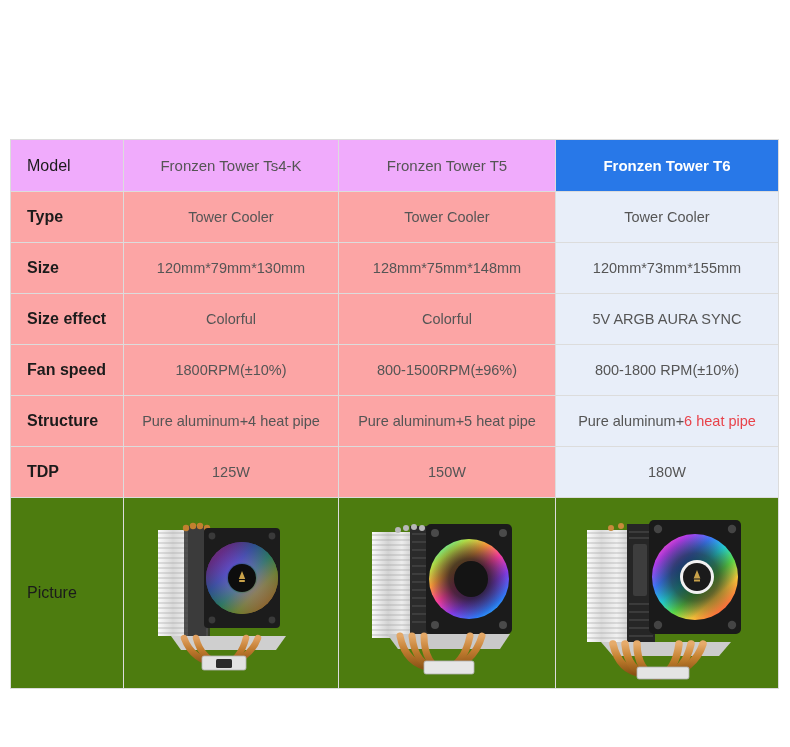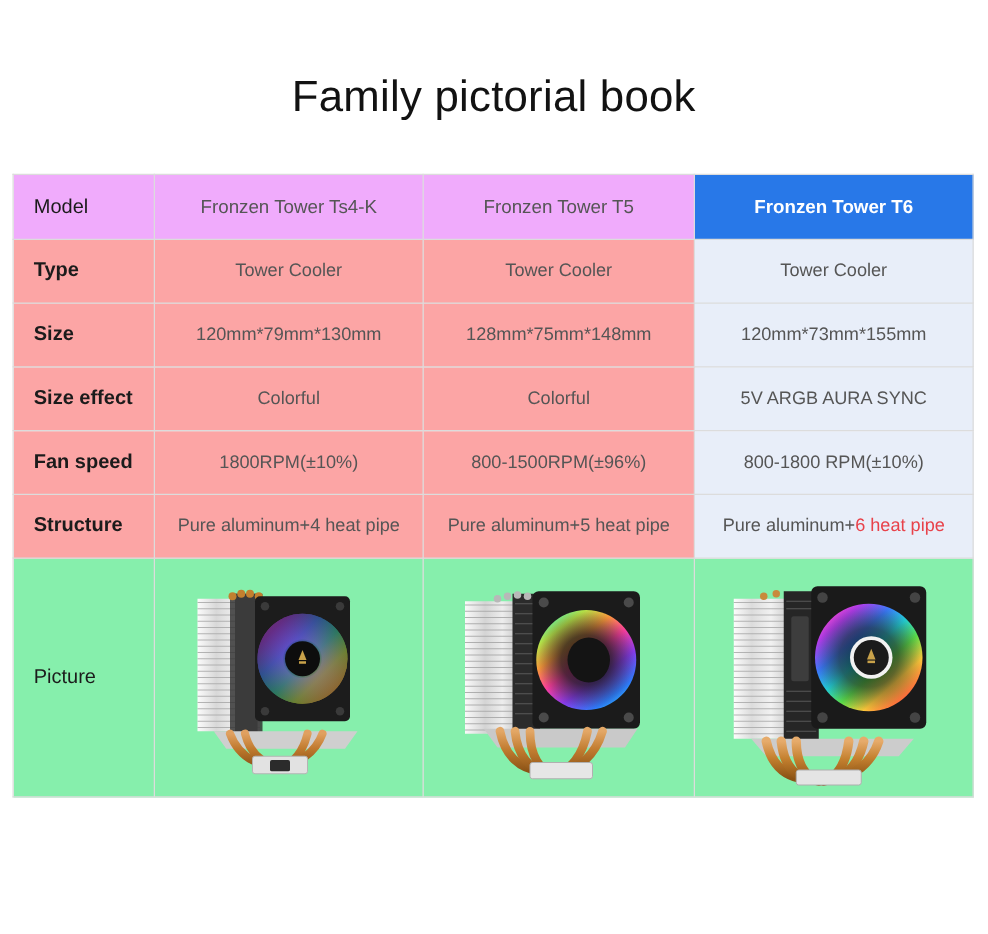--- a/index.html
+++ b/index.html
@@ -82,21 +82,21 @@
     font-weight: bold;
   }
   .cell {
     font-size: 14.5px;
     color: #555555;
   }
   .cell.highlight { background: #e8eef9; }
   .accent-red { color: #e8424a; }
 
   
-  .pic-row td { height: 190px; background: #86efac; }
+  .pic-row td { height: 190px; background: #4d7c0f; }
   .pic-label {
     text-align: left !important;
     padding-left: 16px !important;
     font-size: 16px;
     color: #1b1b1b;
     font-weight: 400;
   }
   .pic-cell { padding: 4px 0 !important; }
   .cooler-wrap {
     width: 100%;
@@ -105,21 +105,20 @@
     align-items: center;
     justify-content: center;
   }
   svg.cooler { display: block; }
 </style>
 </head>
 <body>
 
 <div class="page">
 
-  <div class="page-title">Family pictorial book</div>
 
   <table class="spec-table">
     <colgroup>
       <col class="c-label">
         <col class="c-a">
         <col class="c-b">
         <col class="c-c">
     </colgroup>
     <tbody>
 
@@ -158,20 +157,26 @@
         <td class="cell highlight">800-1800 RPM(±10%)</td>
       </tr>
 
       <tr class="data-row">
         <td class="row-label">Structure</td>
         <td class="cell">Pure aluminum+4 heat pipe</td>
         <td class="cell">Pure aluminum+5 heat pipe</td>
         <td class="cell highlight"><span>Pure aluminum+</span><span class="accent-red">6 heat pipe</span></td>
       </tr>
 
+      <tr class="data-row">
+        <td class="row-label">TDP</td>
+        <td class="cell">125W</td>
+        <td class="cell">150W</td>
+        <td class="cell highlight">180W</td>
+      </tr>
 
       <tr class="pic-row">
         <td class="pic-label">Picture</td>
 
         <td class="pic-cell">
           <div class="cooler-wrap">
             <svg class="cooler" width="190" height="178" viewBox="0 0 190 178">
               <defs>
                 <linearGradient id="alum1" x1="0" y1="0" x2="1" y2="0">
                   <stop offset="0" stop-color="#fbfbfb"></stop>

